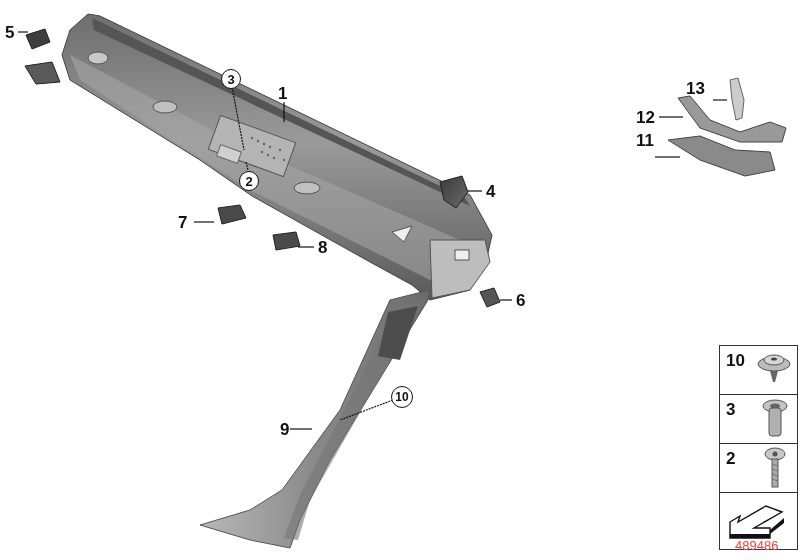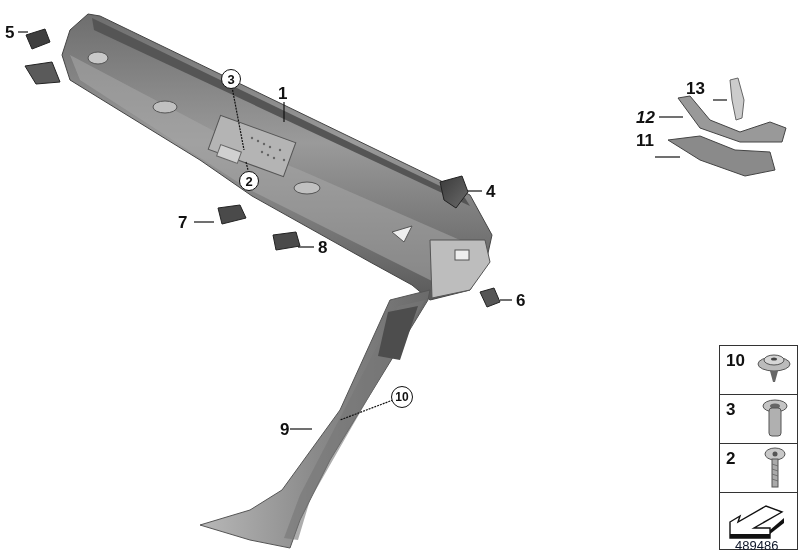--- a/index.html
+++ b/index.html
@@ -5,21 +5,21 @@
   html, body { margin:0; padding:0; background:#ffffff; }
   body { width:800px; height:560px; position:relative; overflow:hidden; font-family:"Liberation Sans", sans-serif; }
   svg#diagram { position:absolute; left:0; top:0; width:800px; height:560px; }
   .callout { position:absolute; font-family:"Liberation Sans", sans-serif; font-weight:bold; font-size:17px; color:#111; line-height:1; }
   .circled { position:absolute; width:20px; height:20px; border:1.5px solid #111; border-radius:50%; background:#fff;
              font-weight:bold; font-size:13px; display:flex; align-items:center; justify-content:center; color:#111; box-sizing:border-box; }
   .legend { position:absolute; left:719px; top:345px; width:77px; border:1px solid #333; background:#fff; }
   .legend-cell { position:relative; height:48px; border-bottom:1px solid #333; }
   .legend-cell:last-child { border-bottom:none; height:56px; }
   .legend-num { position:absolute; left:6px; top:5px; font-weight:bold; font-size:17px; color:#111; }
-  .img-id { position:absolute; left:735px; top:538px; font-size:13px; color:#0f172a;text-align:right; }
+  .img-id { position:absolute; left:735px; top:538px; font-size:13px; color:#ef4444;text-align:right; }
 </style>
 </head>
 <body>
 
 <svg id="diagram" viewBox="0 0 800 560" xmlns="http://www.w3.org/2000/svg">
   <defs>
     <linearGradient id="gPanel" x1="0" y1="0" x2="0" y2="1">
       <stop offset="0" stop-color="#6e6e6e"></stop>
       <stop offset="0.45" stop-color="#9a9a9a"></stop>
       <stop offset="1" stop-color="#5a5a5a"></stop>
@@ -109,21 +109,21 @@
 <span class="callout" style="left:278px;top:85px;">1</span>
 <span class="circled" style="left:221px;top:69px;">3</span>
 <span class="circled" style="left:239px;top:171px;">2</span>
 <span class="callout" style="left:486px;top:183px;">4</span>
 <span class="callout" style="left:178px;top:214px;">7</span>
 <span class="callout" style="left:318px;top:239px;">8</span>
 <span class="callout" style="left:516px;top:292px;">6</span>
 <span class="circled" style="left:391px;top:386px;width:22px;height:22px;font-size:12px;">10</span>
 <span class="callout" style="left:280px;top:421px;">9</span>
 <span class="callout" style="left:686px;top:80px;">13</span>
-<span class="callout" style="left:636px;top:109px;font-style:italic;">12</span>
+<span class="callout" style="left:636px;top:109px;">12</span>
 <span class="callout" style="left:636px;top:132px;">11</span>
 
 <div class="legend">
   <div class="legend-cell">
     <span class="legend-num">10</span>
     <svg style="position:absolute;left:36px;top:4px;" width="36" height="40" viewBox="0 0 36 40">
       <ellipse cx="18" cy="14" rx="16" ry="7" fill="#bbb" stroke="#555"></ellipse>
       <ellipse cx="18" cy="10" rx="10" ry="5" fill="#d6d6d6" stroke="#555"></ellipse>
       <ellipse cx="18" cy="9" rx="3" ry="1.6" fill="#444"></ellipse>
       <path d="M14,21 L22,21 L19,32 L17,32 Z" fill="#666"></path>

